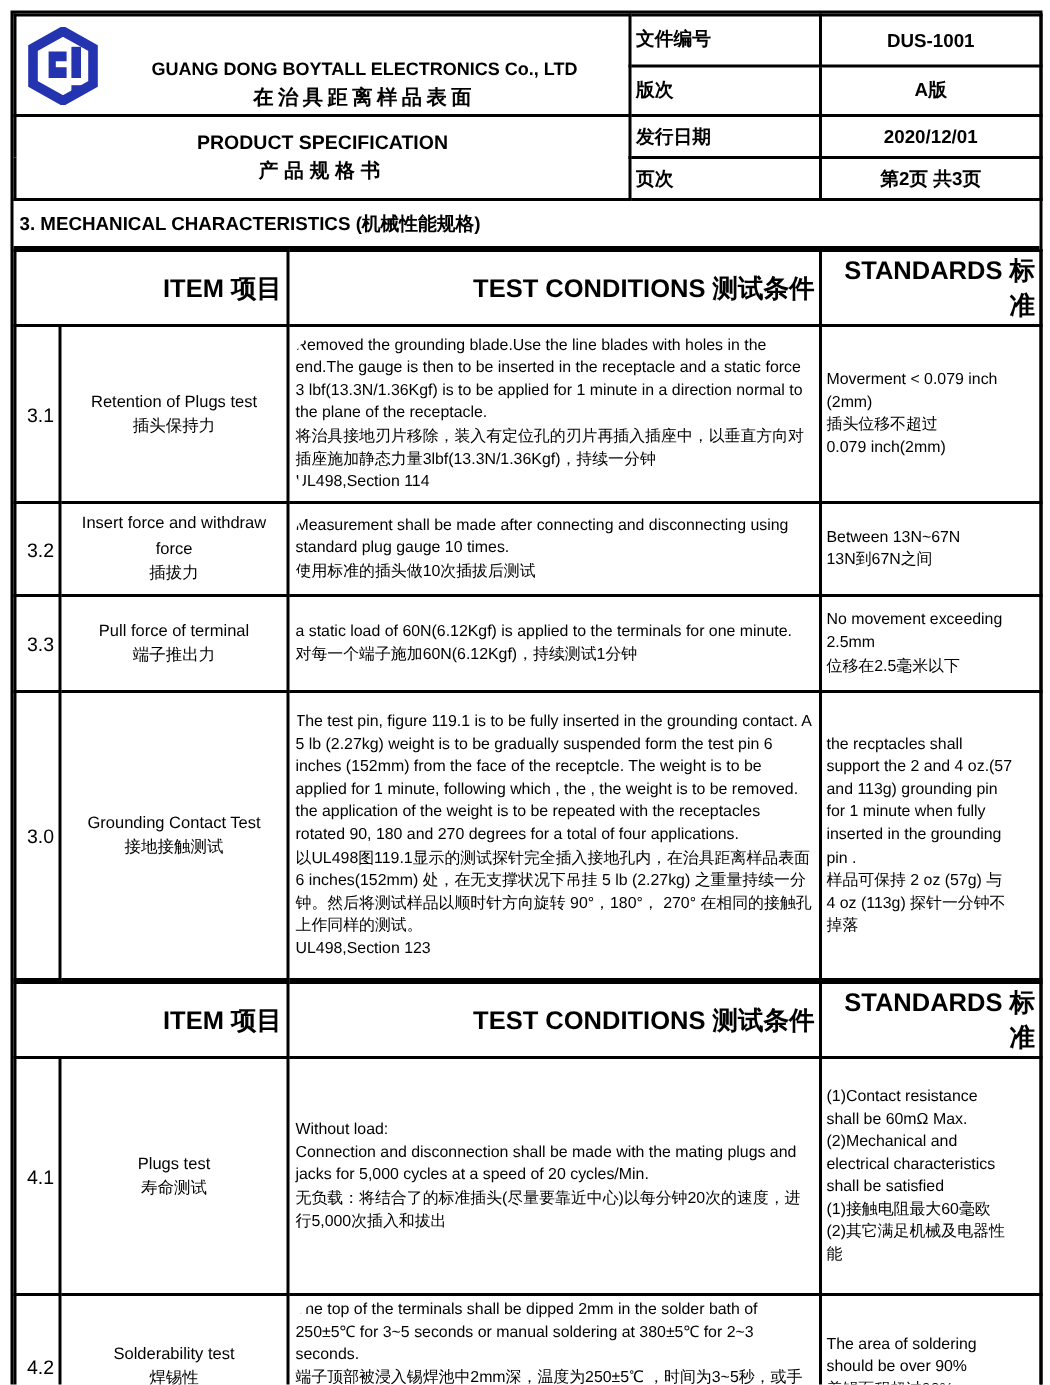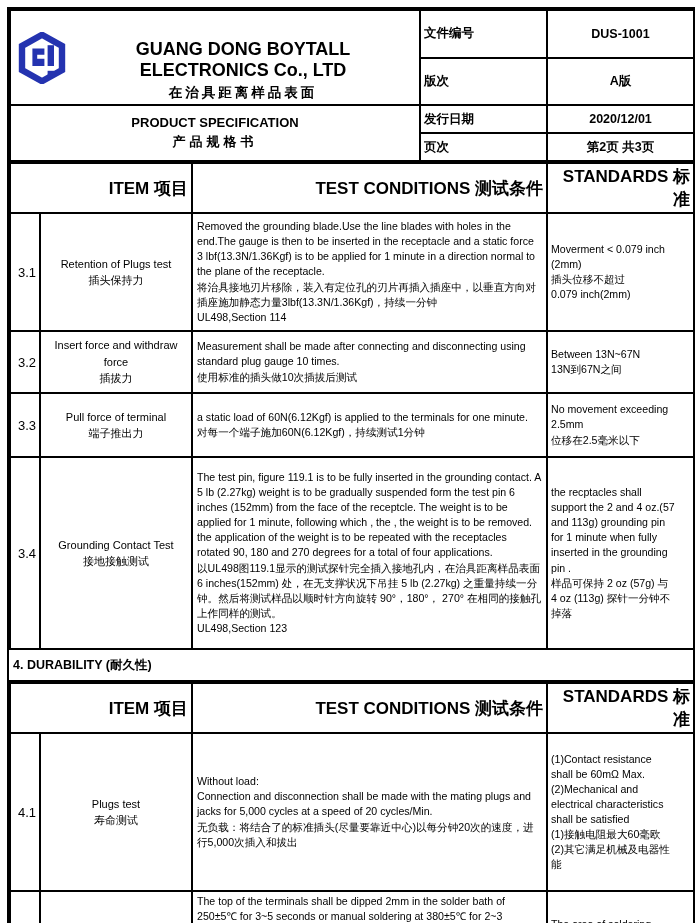--- a/index.html
+++ b/index.html
@@ -6,35 +6,35 @@
   body{width:700px;height:923px;position:relative;font-family:"Liberation Sans",sans-serif;color:#000;}
   .page{position:absolute;left:7px;top:7px;width:684px;border:2px solid #000;background:#fff;}
   table{border-collapse:collapse;width:100%;table-layout:fixed;}
   td,th{border:2px solid #000;padding:1px 3px;vertical-align:middle;overflow:hidden;}
   
   .hdr td{height:24px;}
   .company-cell{padding:2px 6px;}
   .company-wrap{display:flex;align-items:center;gap:6px;}
   .logo-box{flex:0 0 auto;width:50px;height:52px;display:flex;align-items:center;justify-content:center;}
   .company-text{flex:1;text-align:center;}
-  .company-en{font-weight:bold;font-size:18px;letter-spacing:0px;margin-top:26px;}
+  .company-en{font-weight:bold;font-size:12px;letter-spacing:0px;margin-top:26px;}
   .company-cn{font-weight:bold;font-size:13.5px;letter-spacing:3px;margin-top:3px;}
   .doc-title-cell{text-align:center;}
   .doc-title-en{font-weight:bold;font-size:13px;}
   .doc-title-cn{font-weight:bold;font-size:13px;letter-spacing:4px;margin-top:3px;}
   .meta-label{font-weight:bold;font-size:12.5px;}
   .meta-value{font-weight:bold;font-size:12.5px;text-align:center;}
   
   .section-title{border-left:0;border-right:0;font-weight:bold;font-size:12.5px;padding:7px 4px 6px 4px;border-bottom:2px solid #000;}
   .section-title + table{border-top:0;}
   
   .main th{font-weight:bold;font-size:17px;text-align:right;height:20px;}
   .cell-no{text-align:right;font-size:13px;}
   .cell-name{text-align:center;font-size:11px;white-space:pre-line;line-height:1.5;}
-  .cell-cond{font-size:10.6px;white-space:pre-line;line-height:1.42;padding:2px 4px;vertical-align:middle;}
+  .cell-cond{font-size:10.6px;white-space:pre-line;line-height:1.42;padding:2px 4px;vertical-align:middle;border-radius:31px;}
   .cell-std{font-size:10.6px;white-space:pre-line;line-height:1.42;padding:2px 3px;vertical-align:middle;border-radius:11px;}
 </style>
 </head>
 <body>
 
 <div class="page">
 
   <table class="hdr">
     <colgroup>
         <col style="width:410px">
@@ -74,20 +74,21 @@
       <td class="meta-label">发行日期</td>
       <td class="meta-value">2020/12/01</td>
     </tr>
     <tr>
       <td class="meta-label">页次</td>
       <td class="meta-value">第2页  共3页</td>
     </tr>
   </tbody>
     </table>
 
+  <div class="section-title">3. MECHANICAL CHARACTERISTICS (机械性能规格)</div>
 
   <table class="main">
     <colgroup>
         <col style="width:30px">
         <col style="width:152px">
         <col style="width:355px">
         <col style="width:147px">
       </colgroup>
     <tbody>
         <tr style="height:22px;">
@@ -121,40 +122,39 @@
       <td class="cell-no">3.3</td>
       <td class="cell-name">Pull force of terminal
 端子推出力</td>
       <td class="cell-cond">a static load of 60N(6.12Kgf) is applied to the terminals for one minute.
 对每一个端子施加60N(6.12Kgf)，持续测试1分钟</td>
       <td class="cell-std">No movement exceeding
 2.5mm
 位移在2.5毫米以下</td>
     </tr>
     <tr style="height:192px;">
-      <td class="cell-no">3.4</td>
+      <td class="cell-no">3.0</td>
       <td class="cell-name">Grounding Contact Test
 接地接触测试</td>
       <td class="cell-cond">The test pin, figure 119.1 is to be fully inserted in the grounding contact. A 5 lb (2.27kg) weight is to be gradually suspended form the test pin 6 inches (152mm) from the face of the receptcle. The weight is to be applied for 1 minute, following which , the , the weight is to be removed. the application of the weight is to be repeated with the receptacles rotated 90, 180 and 270 degrees for a total of four applications.
 以UL498图119.1显示的测试探针完全插入接地孔内，在治具距离样品表面 6 inches(152mm) 处，在无支撑状况下吊挂 5 lb (2.27kg) 之重量持续一分钟。然后将测试样品以顺时针方向旋转 90°，180°， 270° 在相同的接触孔上作同样的测试。
 UL498,Section 123</td>
       <td class="cell-std">the recptacles shall
 support the 2 and 4 oz.(57
 and 113g) grounding pin
 for 1 minute when fully
 inserted in the grounding
 pin .
 样品可保持 2 oz (57g)  与
 4 oz (113g) 探针一分钟不
 掉落</td>
     </tr>
   </tbody>
     </table>
 
-  <div class="section-title">4. DURABILITY (耐久性)</div>
 
   <table class="main">
     <colgroup>
         <col style="width:30px">
         <col style="width:152px">
         <col style="width:355px">
         <col style="width:147px">
       </colgroup>
     <tbody>
         <tr style="height:22px;">

